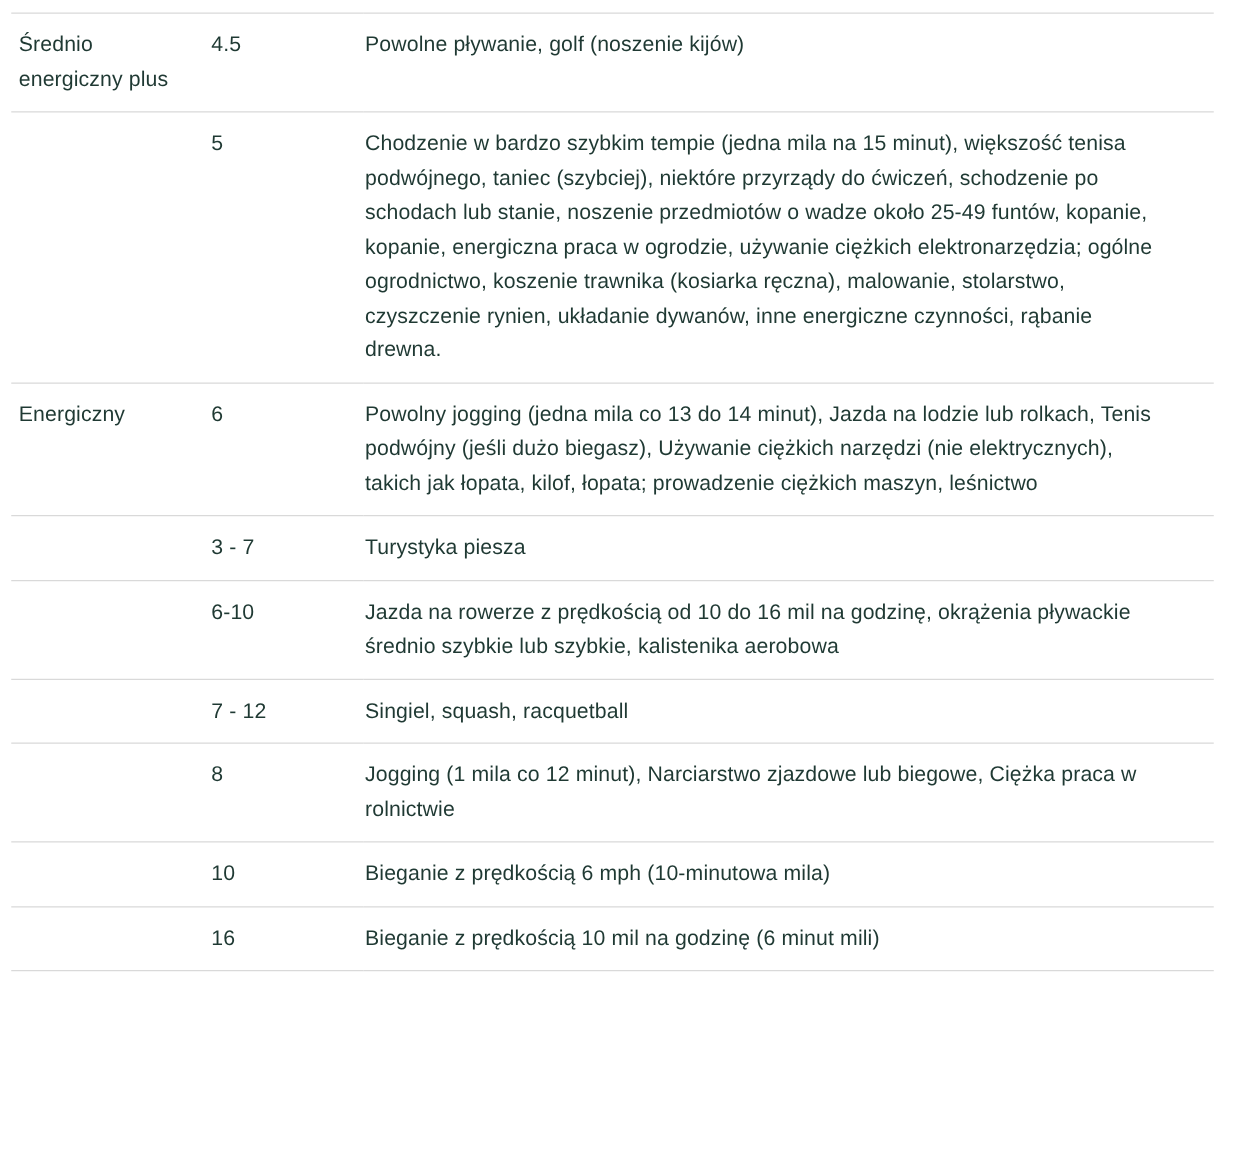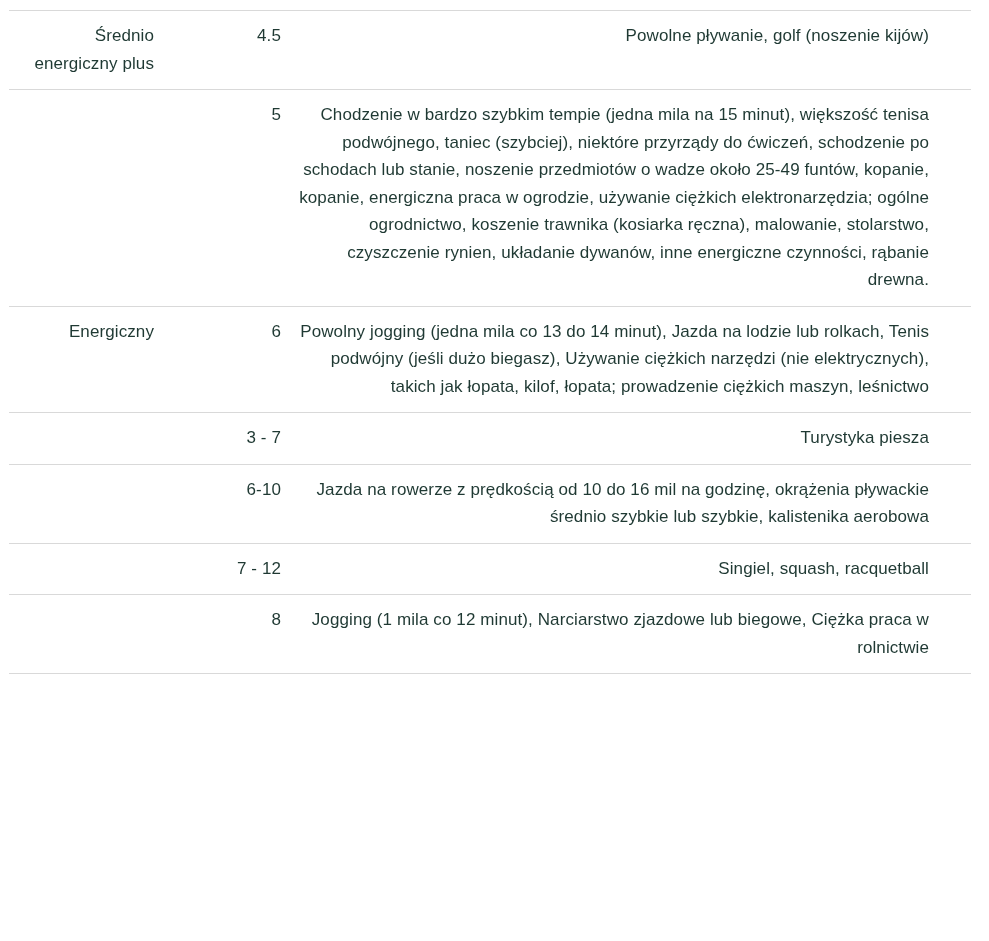--- a/index.html
+++ b/index.html
@@ -1,20 +1,20 @@
 <!DOCTYPE html>
 <html style="--text-color: #1f3933; --divider-color: #d9d9d9; --bg-color: #ffffff;"><head>
 <meta charset="utf-8">
 <style>
   :root {
     --text-color: #1f3933;
     --divider-color: #d9d9d9;
     --bg-color: #ffffff;
   }
-  * { box-sizing: border-box; text-align: right; }
+  * { box-sizing: border-box; }
   html, body {
     margin: 0;
     padding: 0;
     background: var(--bg-color);
   }
   body {
     width: 989px;
     height: 941px;
     overflow: hidden;
     font-family: "Liberation Sans", "DejaVu Sans", sans-serif;
@@ -99,17 +99,27 @@
     <td class="met">7 - 12</td>
     <td class="desc">Singiel, squash, racquetball</td>
   </tr>
 
   <tr>
     <td class="cat"></td>
     <td class="met">8</td>
     <td class="desc">Jogging (1 mila co 12 minut), Narciarstwo zjazdowe lub biegowe, Ciężka praca w rolnictwie</td>
   </tr>
 
+  <tr>
+    <td class="cat"></td>
+    <td class="met">10</td>
+    <td class="desc">Bieganie z prędkością 6 mph (10-minutowa mila)</td>
+  </tr>
 
 
+  <tr>
+    <td class="cat"></td>
+    <td class="met">16</td>
+    <td class="desc">Bieganie z prędkością 10 mil na godzinę (6 minut mili)</td>
+  </tr>
 </tbody>
   </table>
 </div>
 
 </body></html>

